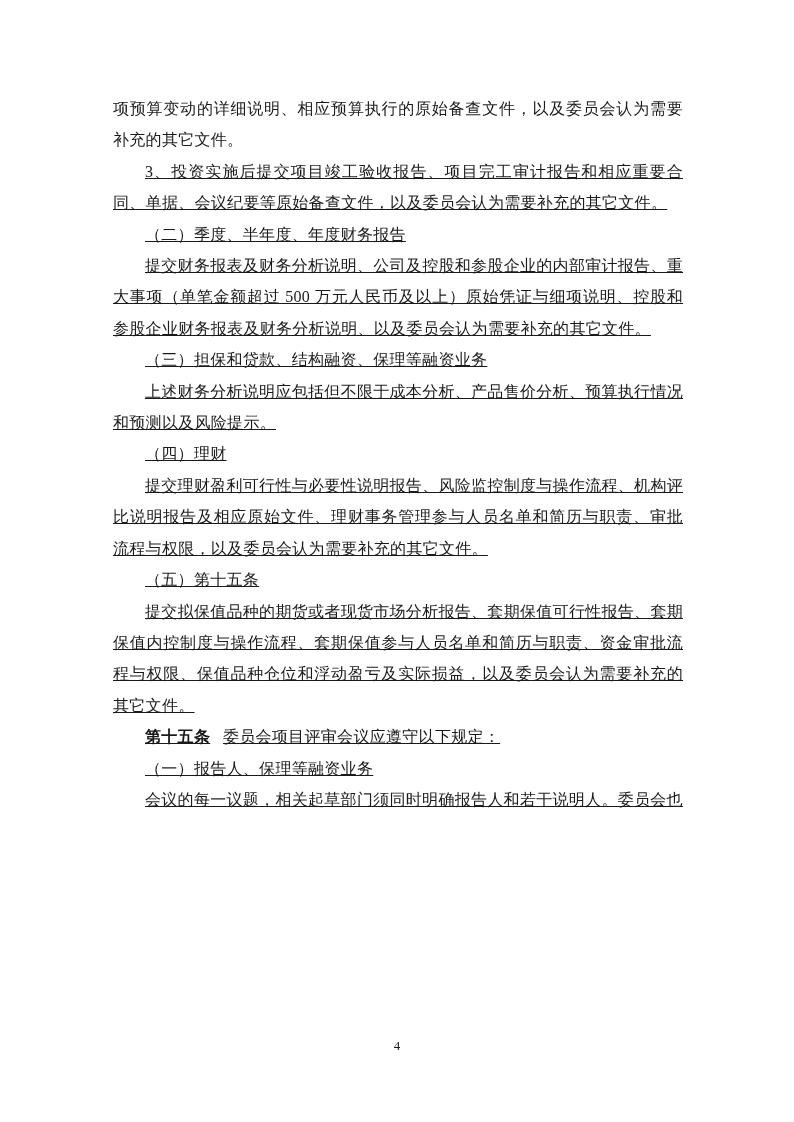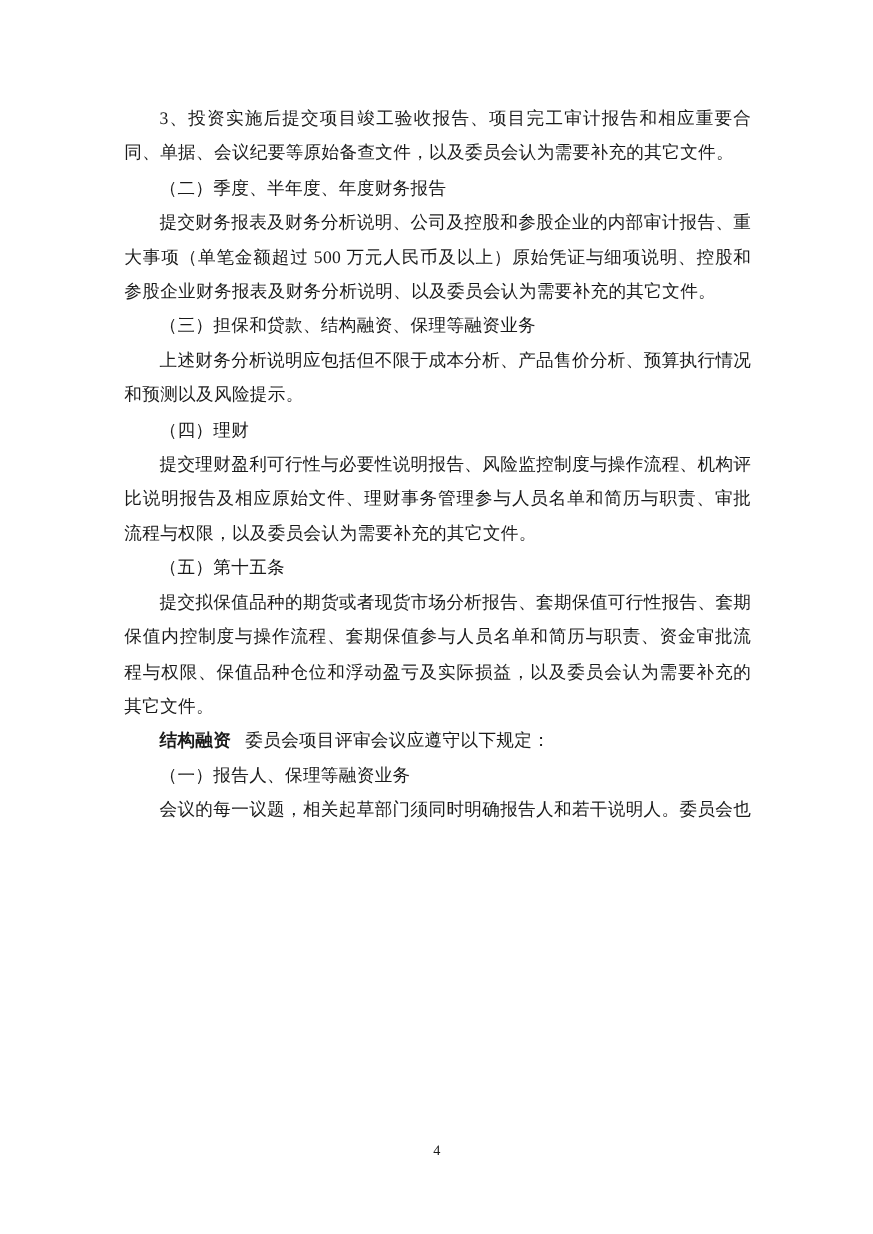--- a/index.html
+++ b/index.html
@@ -26,49 +26,51 @@
     margin: 0;
     font-size: 16px;
     line-height: 31.4px;
     text-align: justify;
     text-justify: inter-character;
     letter-spacing: 0.3px;
     word-break: break-all;
   }
   .para.indent {
     text-indent: 2em;
+    text-decoration: underline;
   }
   .article-no {
     font-weight: bold;
     padding-right: 0.8em;
   }
   .page-number {
     position: absolute;
     left: 0;
     right: 0;
     top: 1038px;
     text-align: center;
     font-size: 13px;
     color: #1a1a1a;
   }
 </style>
 </head>
 <body>
 
 <div class="page">
   <div class="content">
+    <p class="para">项预算变动的详细说明、相应预算执行的原始备查文件，以及委员会认为需要补充的其它文件。</p>
     <p class="para indent">3、投资实施后提交项目竣工验收报告、项目完工审计报告和相应重要合同、单据、会议纪要等原始备查文件，以及委员会认为需要补充的其它文件。</p>
     <p class="para indent">（二）季度、半年度、年度财务报告</p>
     <p class="para indent">提交财务报表及财务分析说明、公司及控股和参股企业的内部审计报告、重大事项（单笔金额超过 500 万元人民币及以上）原始凭证与细项说明、控股和参股企业财务报表及财务分析说明、以及委员会认为需要补充的其它文件。</p>
     <p class="para indent">（三）担保和贷款、结构融资、保理等融资业务</p>
     <p class="para indent">上述财务分析说明应包括但不限于成本分析、产品售价分析、预算执行情况和预测以及风险提示。</p>
     <p class="para indent">（四）理财</p>
     <p class="para indent">提交理财盈利可行性与必要性说明报告、风险监控制度与操作流程、机构评比说明报告及相应原始文件、理财事务管理参与人员名单和简历与职责、审批流程与权限，以及委员会认为需要补充的其它文件。</p>
     <p class="para indent">（五）第十五条</p>
     <p class="para indent">提交拟保值品种的期货或者现货市场分析报告、套期保值可行性报告、套期保值内控制度与操作流程、套期保值参与人员名单和简历与职责、资金审批流程与权限、保值品种仓位和浮动盈亏及实际损益，以及委员会认为需要补充的其它文件。</p>
     <p class="para indent">
-      <span class="article-no">结构融资</span><span>委员会项目评审会议应遵守以下规定：</span>
+      <span class="article-no">第十五条</span><span>委员会项目评审会议应遵守以下规定：</span>
     </p>
     <p class="para indent">（一）报告人、保理等融资业务</p>
     <p class="para indent">会议的每一议题，相关起草部门须同时明确报告人和若干说明人。委员会也</p>
   </div>
   <div class="page-number">4</div>
 </div>
 
 </body></html>

